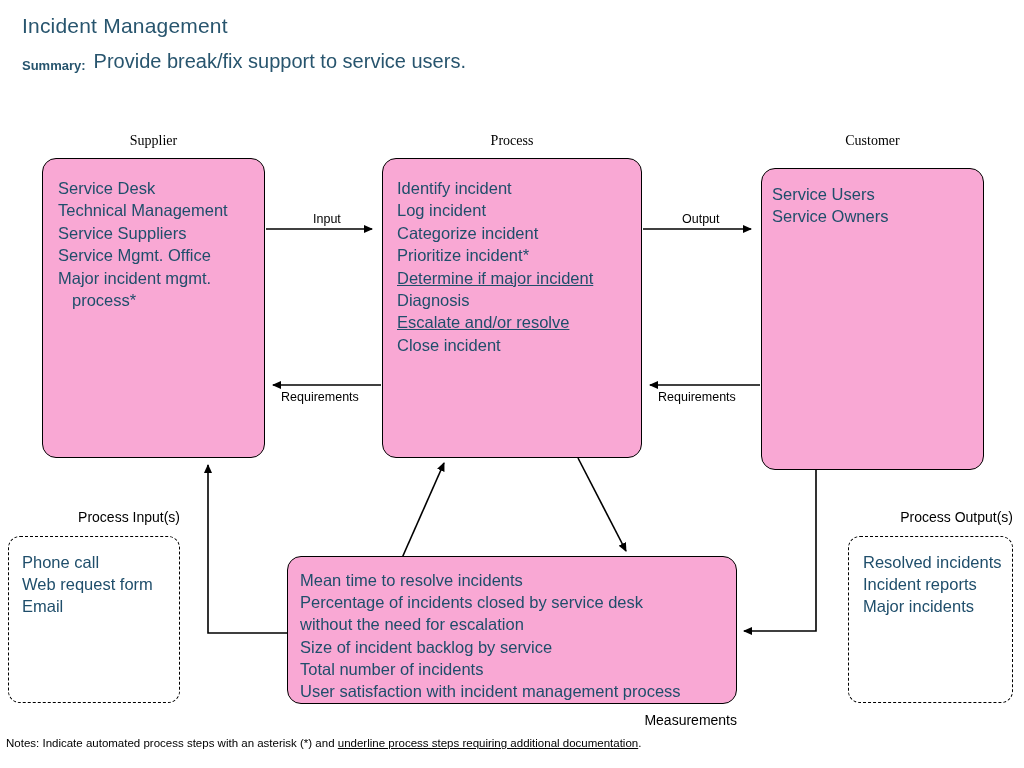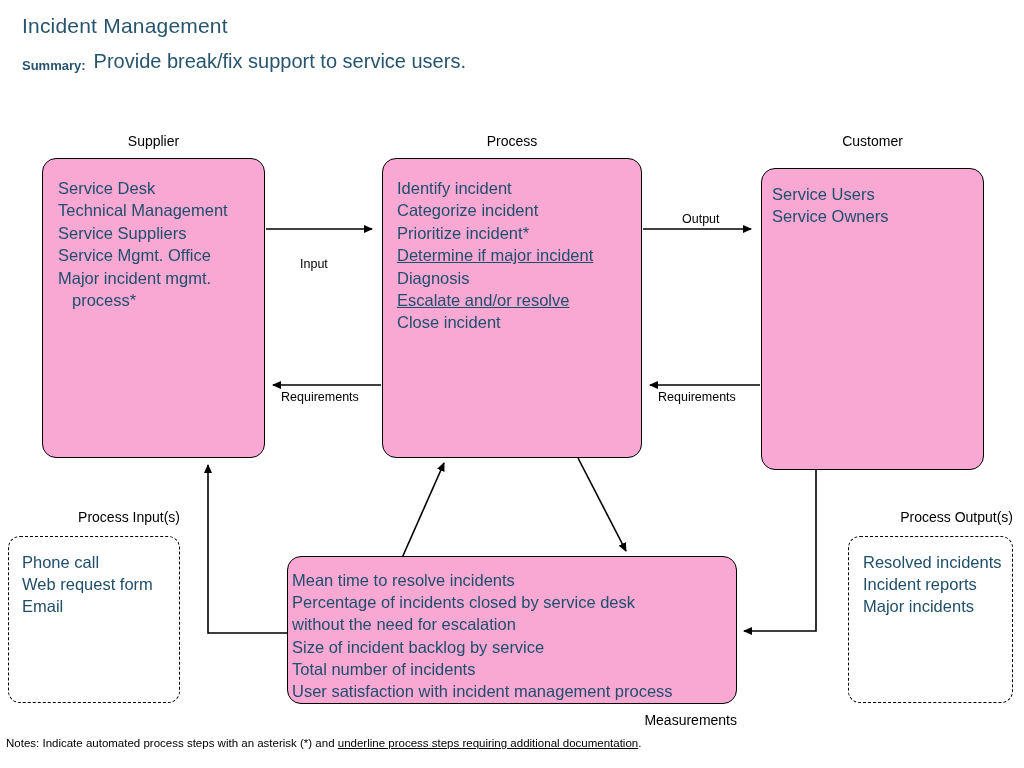--- a/index.html
+++ b/index.html
@@ -45,20 +45,21 @@
     color: #28556e;
   }
 
   
   .col-caption {
     position: absolute;
     font-size: 14px;
     color: #000000;
     text-align: center;
     white-space: nowrap;
+    font-family: Liberation Serif, serif;
   }
   #caption-supplier { left: 42px;  top: 133px; width: 223px; }
   #caption-process  { left: 382px; top: 133px; width: 260px; }
   #caption-customer { left: 761px; top: 133px; width: 223px; }
 
   .bottom-caption {
     position: absolute;
     font-size: 14px;
     color: #000000;
     text-align: right;
@@ -104,39 +105,39 @@
     line-height: 22.4px;
     color: #1f4e6b;
     white-space: nowrap;
   }
   .item-list li.underlined { text-decoration: underline; }
   .item-list li.indented   { padding-left: 14px; }
 
   #supplier-items   { position: absolute; left: 15px; top: 18px; }
   #process-items    { position: absolute; left: 14px; top: 18px; }
   #customer-items   { position: absolute; left: 10px; top: 14px; }
-  #measurement-items{ position: absolute; left: 4px; top: 12px; }
+  #measurement-items{ position: absolute; left: 12px; top: 12px; }
   #process-input-items  { position: absolute; left: 13px; top: 14px; }
   #process-output-items { position: absolute; left: 14px; top: 14px; }
 
   #measurement-items li { font-size: 16.5px; line-height: 22.2px; }
   #process-input-items li,
   #process-output-items li { font-size: 16.5px; line-height: 22px; }
 
   
   .edge-label {
     position: absolute;
     font-size: 12.5px;
     color: #000000;
     white-space: nowrap;
     z-index: 4;
     background: #ffffff;
     padding: 0 2px;
   }
-  #label-input        { left: 298px; top: 212px; margin-top: 45px; }
+  #label-input        { left: 311px; top: 212px; }
   #label-output       { left: 680px; top: 212px; }
   #label-req-left     { left: 279px; top: 390px; }
   #label-req-right    { left: 656px; top: 390px; }
 
   
   #connector-layer {
     position: absolute;
     left: 0; top: 0;
     width: 1024px;
     height: 768px;
@@ -205,20 +206,21 @@
       <li>Service Suppliers</li>
       <li>Service Mgmt. Office</li>
       <li>Major incident mgmt.</li>
       <li class="indented">process*</li>
     </ul>
 </div>
 
 <div class="node-box" id="box-process">
   <ul class="item-list" id="process-items">
       <li>Identify incident</li>
+      <li>Log incident</li>
       <li>Categorize incident</li>
       <li>Prioritize incident*</li>
       <li class="underlined">Determine if major incident</li>
       <li>Diagnosis</li>
       <li class="underlined">Escalate and/or resolve</li>
       <li>Close incident</li>
     </ul>
 </div>
 
 <div class="node-box" id="box-customer">

